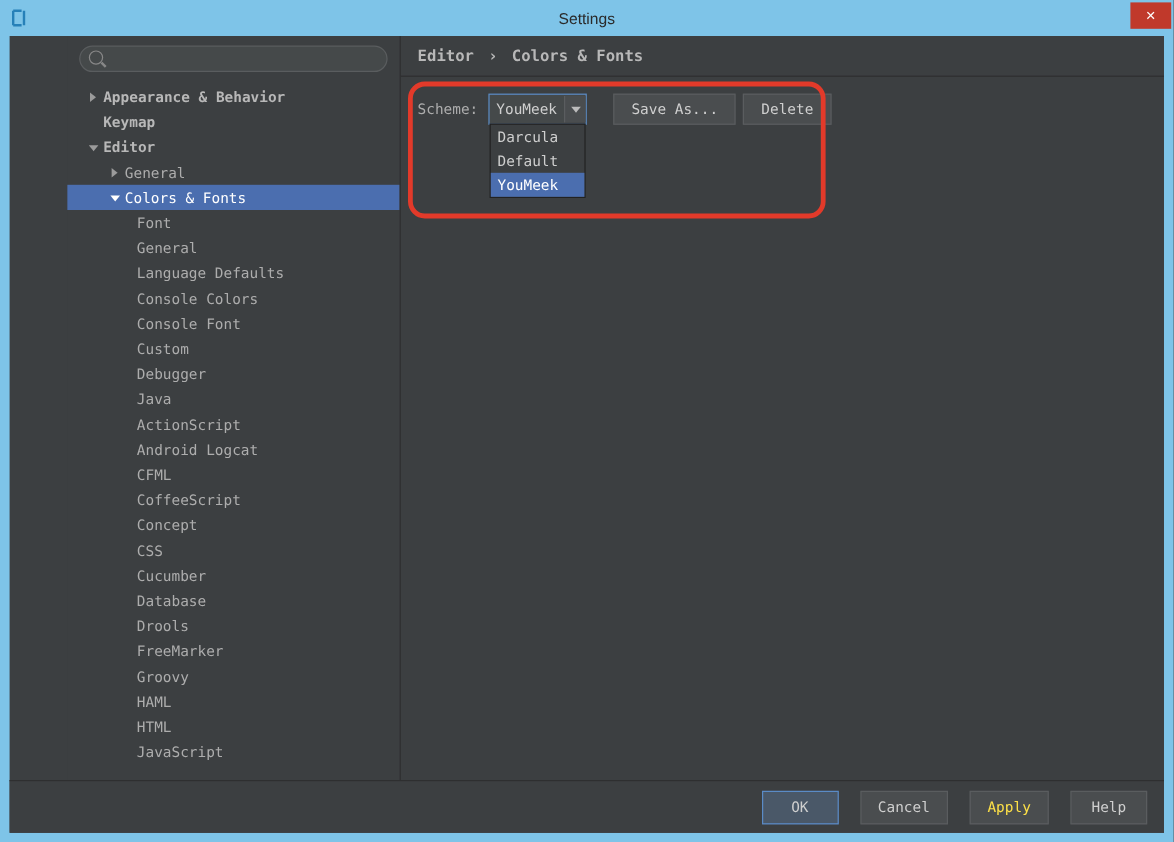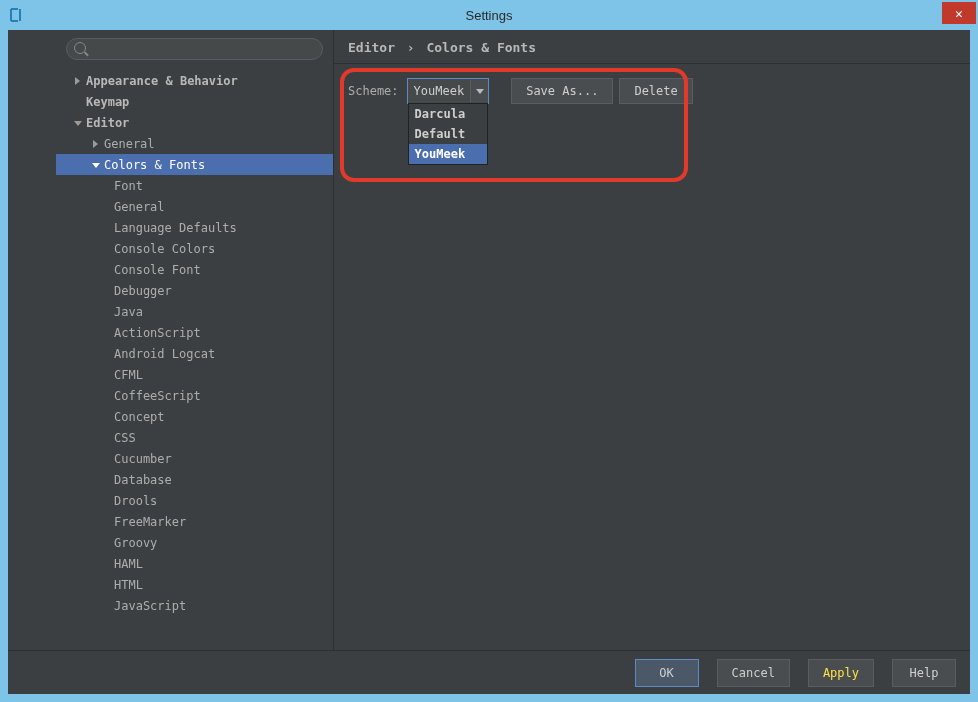--- a/index.html
+++ b/index.html
@@ -199,21 +199,20 @@
       width: 80px;
       background: #3c3f41;
       border: 1px solid #222;
       z-index: 5;
     }
     .dropdown-item {
       height: 20px;
       display: flex; align-items:center;
       padding: 0 6px;
       color: #cfcfcf;
-      font-weight: bold;
     }
     .dropdown-item.sel { background: #4b6eaf; color: #fff; }
     .btn {
       height: 26px;
       padding: 12px 14px;
       background: #4a4d4f;
       border: 1px solid #5a5d5f;
       color: #cfcfcf;
       display: inline-flex; align-items:center;
       cursor: default;
@@ -284,20 +283,23 @@
               <span>General</span>
             </div>
             <div class="tree-item lvl3">
               <span>Language Defaults</span>
             </div>
             <div class="tree-item lvl3">
               <span>Console Colors</span>
             </div>
             <div class="tree-item lvl3">
               <span>Console Font</span>
+            </div>
+            <div class="tree-item lvl3">
+              <span>Custom</span>
             </div>
             <div class="tree-item lvl3">
               <span>Debugger</span>
             </div>
             <div class="tree-item lvl3">
               <span>Java</span>
             </div>
             <div class="tree-item lvl3">
               <span>ActionScript</span>
             </div>

